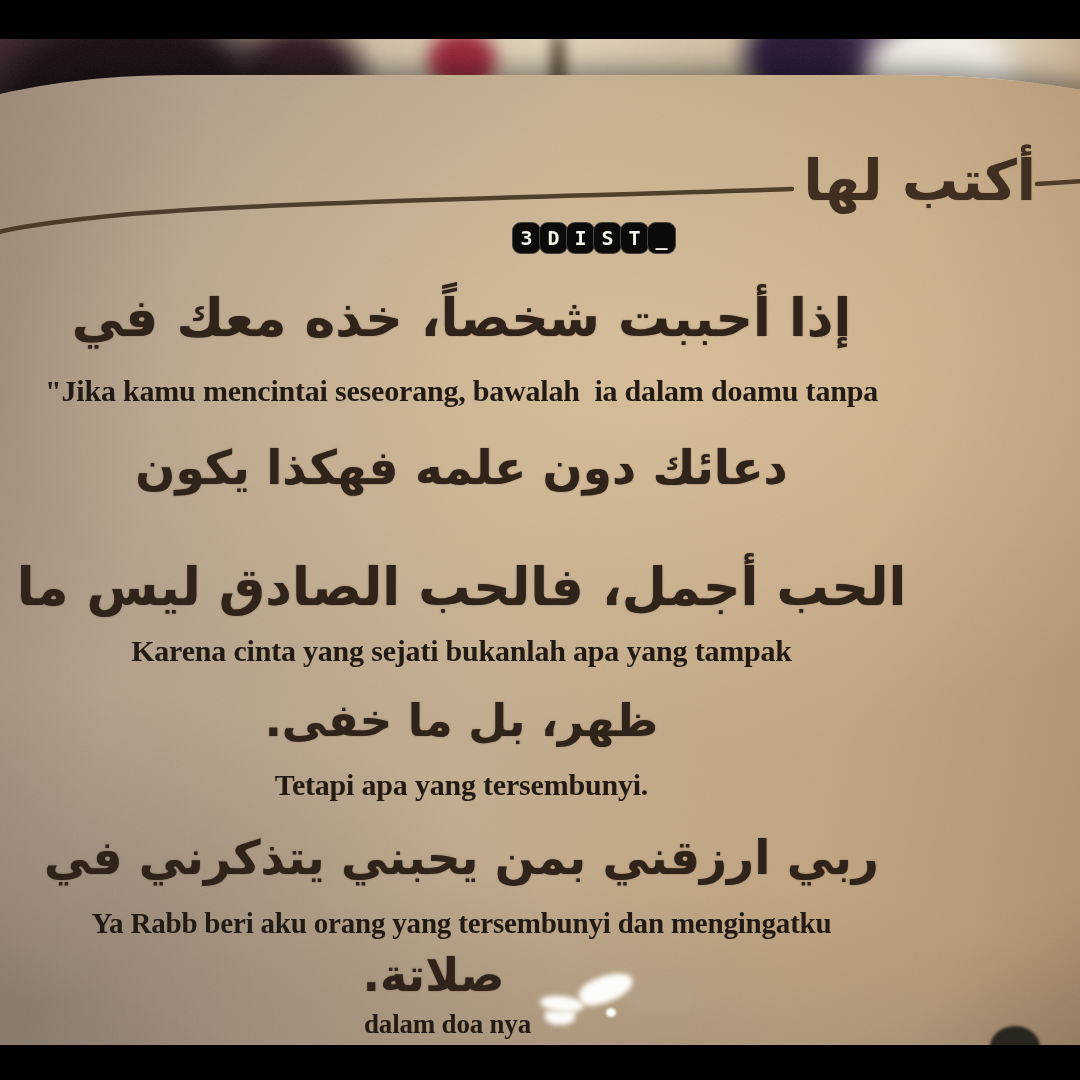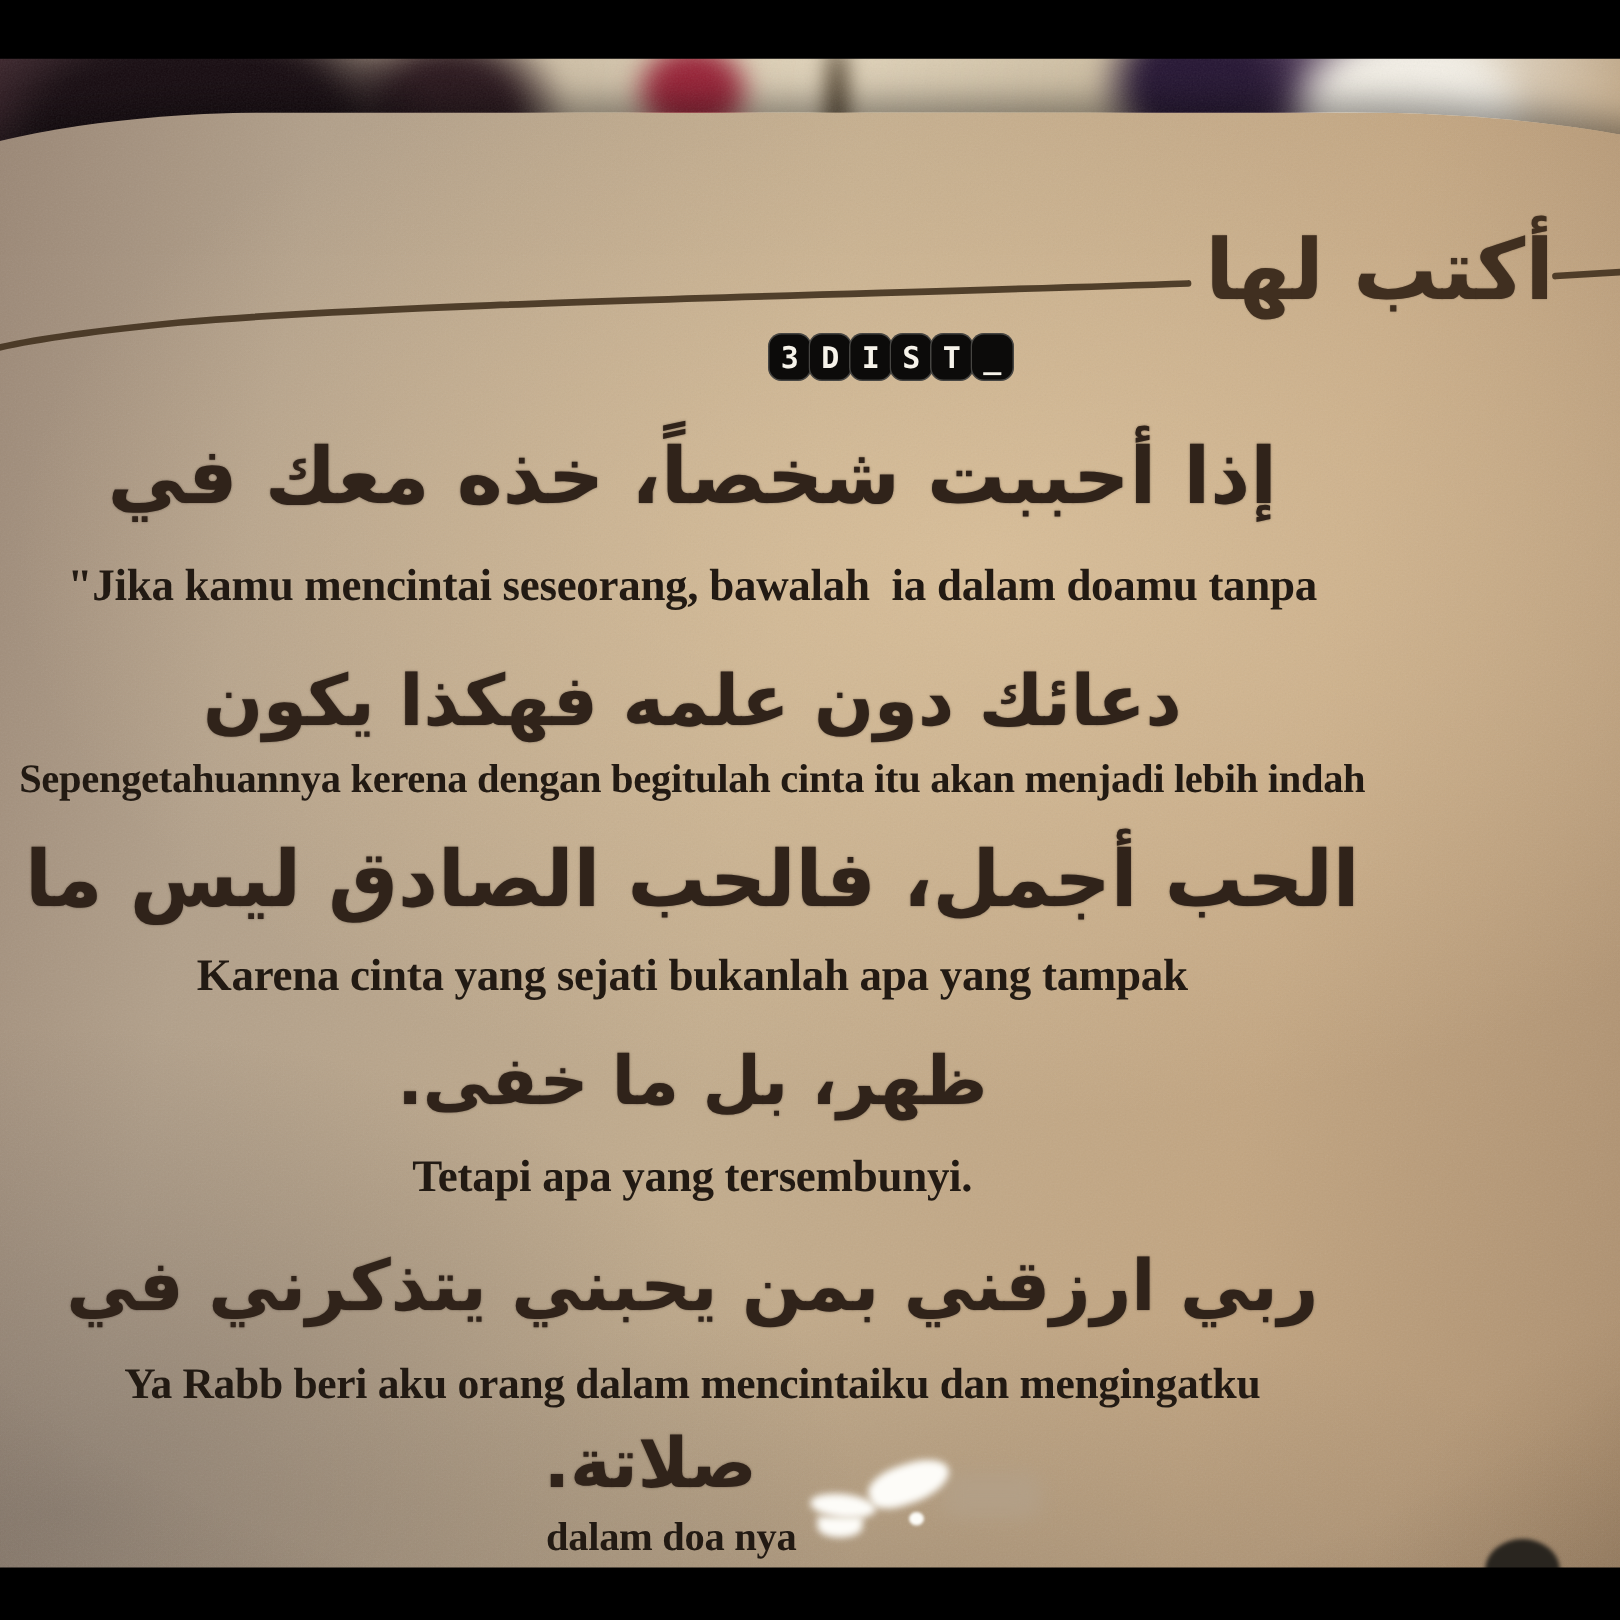--- a/index.html
+++ b/index.html
@@ -125,30 +125,29 @@
     <span class="wm-cell">I</span>
     <span class="wm-cell">S</span>
     <span class="wm-cell">T</span>
     <span class="wm-cell">_</span>
   </div>
 
   <div class="line ar a1">إذا أحببت شخصاً، خذه معك في</div>
   <div class="line id t1">"Jika kamu mencintai seseorang, bawalah  ia dalam doamu tanpa</div>
 
   <div class="line ar a2">دعائك دون علمه فهكذا يكون</div>
-  <div class="line id t2">Sepengetahuannya kerena dengan begitulah cinta itu akan menjadi lebih indah</div>
 
   <div class="line id t3">Karena cinta yang sejati bukanlah apa yang tampak</div>
   <div class="line ar a3">الحب أجمل، فالحب الصادق ليس ما</div>
 
   <div class="line id t4">Tetapi apa yang tersembunyi.</div>
   <div class="line ar a4">ظهر، بل ما خفى.</div>
 
   <div class="line ar a5">ربي ارزقني بمن يحبني يتذكرني في</div>
-  <div class="line id t5">Ya Rabb beri aku orang dalam mencintaiku dan mengingatku</div>
+  <div class="line id t5">Ya Rabb beri aku orang yang tersembunyi dan mengingatku</div>
 
   <div class="line ar a6">صلاتة.</div>
   <div class="patch"></div>
   <div class="smudge sm1"></div>
   <div class="smudge sm2"></div>
   <div class="line id t6">dalam doa nya</div>
   <div class="smudge sm3"></div>
   <div class="smudge sm4"></div>
 
   <div class="corner-blob"></div>

